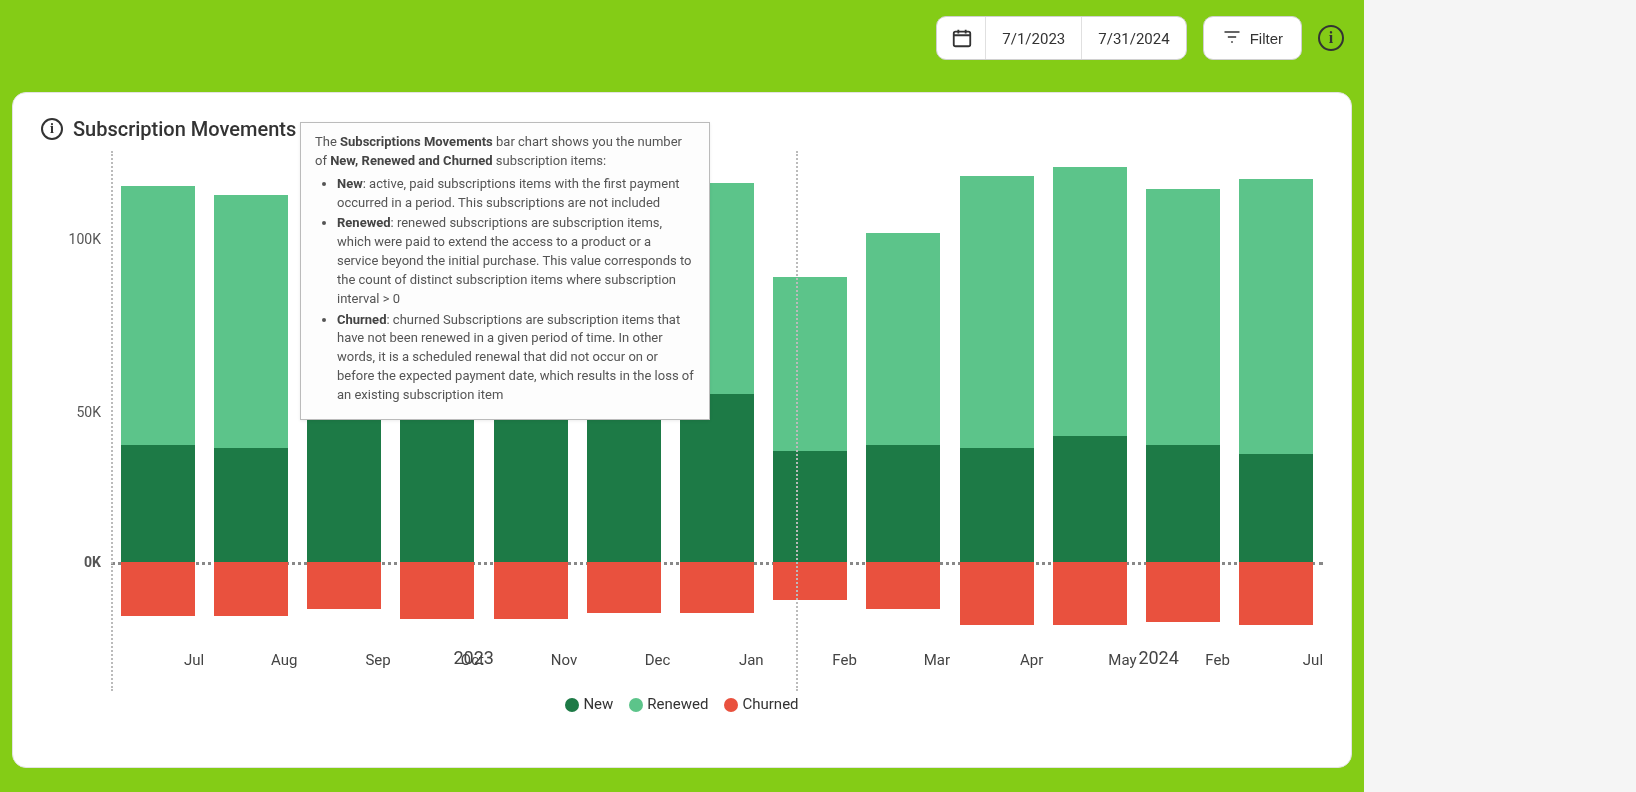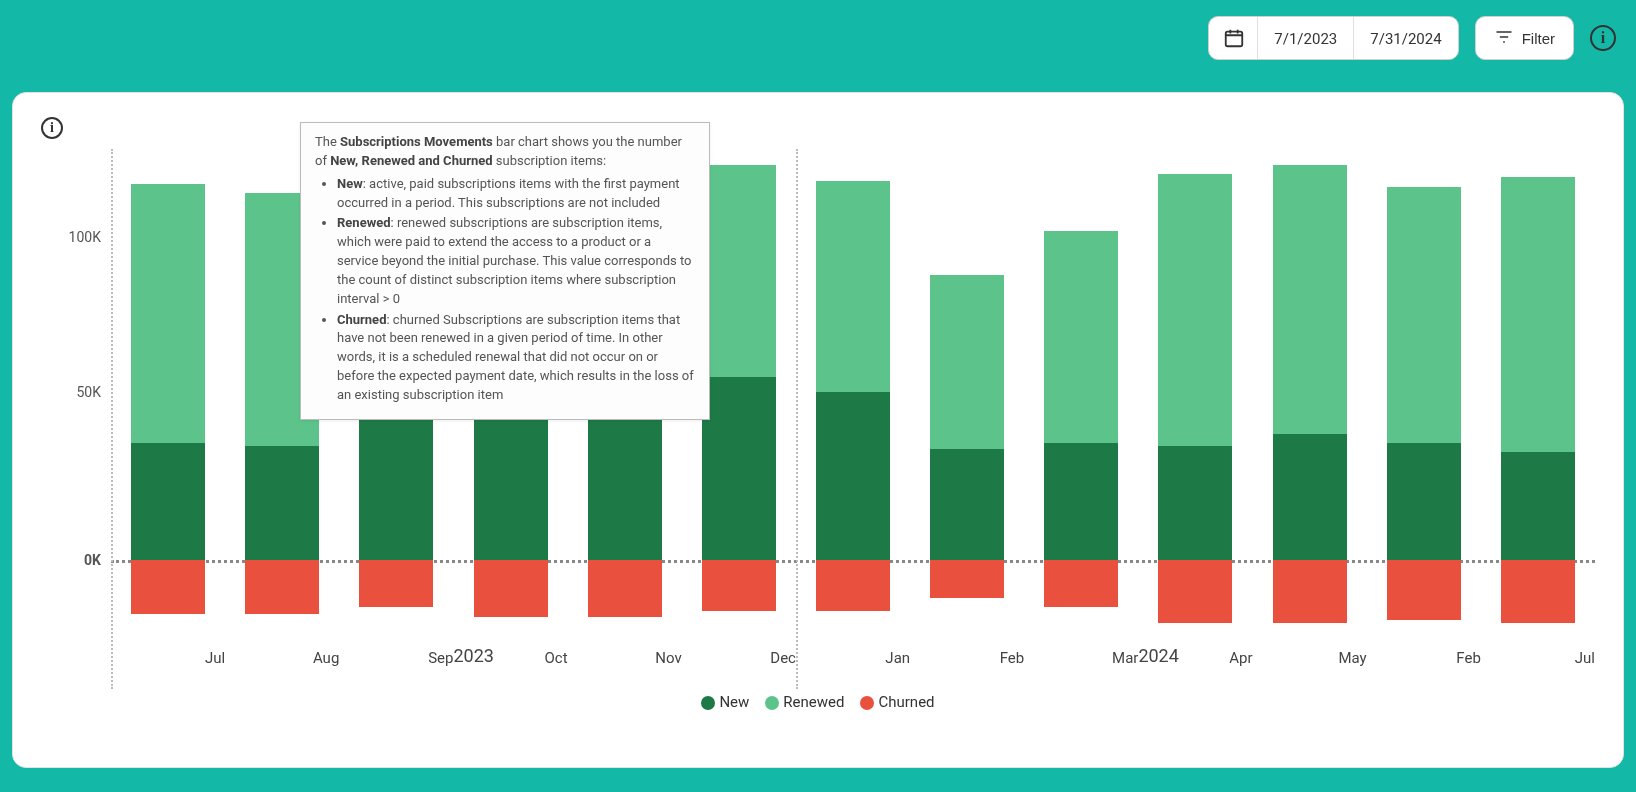--- a/index.html
+++ b/index.html
@@ -4,24 +4,24 @@
 <style>
   * { box-sizing: border-box; }
   body {
     margin: 0;
     padding: 0;
     font-family: -apple-system, BlinkMacSystemFont, "Segoe UI", Roboto, Arial, sans-serif;
     background: #f5f5f5;
     color: #333;
   }
   .page {
-    width: 1636px;
+    width: 1364px;
     height: 792px;
     position: relative;
-    background: #14b8a6;
+    background: #84cc16;
   }
   
   .tool-row {
     position: absolute;
     top: 16px;
     right: 20px;
     display: flex;
     align-items: center;
     gap: 16px;
   }
@@ -242,26 +242,27 @@
         </svg>
       </span>
       <span>Filter</span>
     </button>
     <span class="info-circle">i</span>
   </div>
 
   <div class="card">
     <div class="card-title-row">
       <span class="info-circle small">i</span>
+      <span class="card-title">Subscription Movements</span>
     </div>
 
     <div class="chart-area">
       <div class="y-ticks" id="y-ticks">
           <div class="y-tick" style="top: 410.968px; font-weight: bold;">0K</div>
-          <div class="y-tick" style="top: 243px;">50K</div>
+          <div class="y-tick" style="top: 261px;">50K</div>
           <div class="y-tick" style="top: 88px;">100K</div>
         </div>
       <div class="plot" id="plot">
         <div class="zero-line" id="zero-line" style="top: 410.968px;"></div>
         <div class="bars" id="bars">
             <div class="bar-col">
               <div class="bar-stack" style="top: 0px; height: 490px;">
                 <div class="seg-rect" style="top: 34.7742px; height: 259.226px; background: rgb(92, 196, 138);"></div>
                 <div class="seg-rect" style="top: 294px; height: 116.968px; background: rgb(29, 122, 70);"></div>
                 <div class="seg-rect" style="top: 410.968px; height: 53.7419px; background: rgb(233, 81, 62);"></div>

